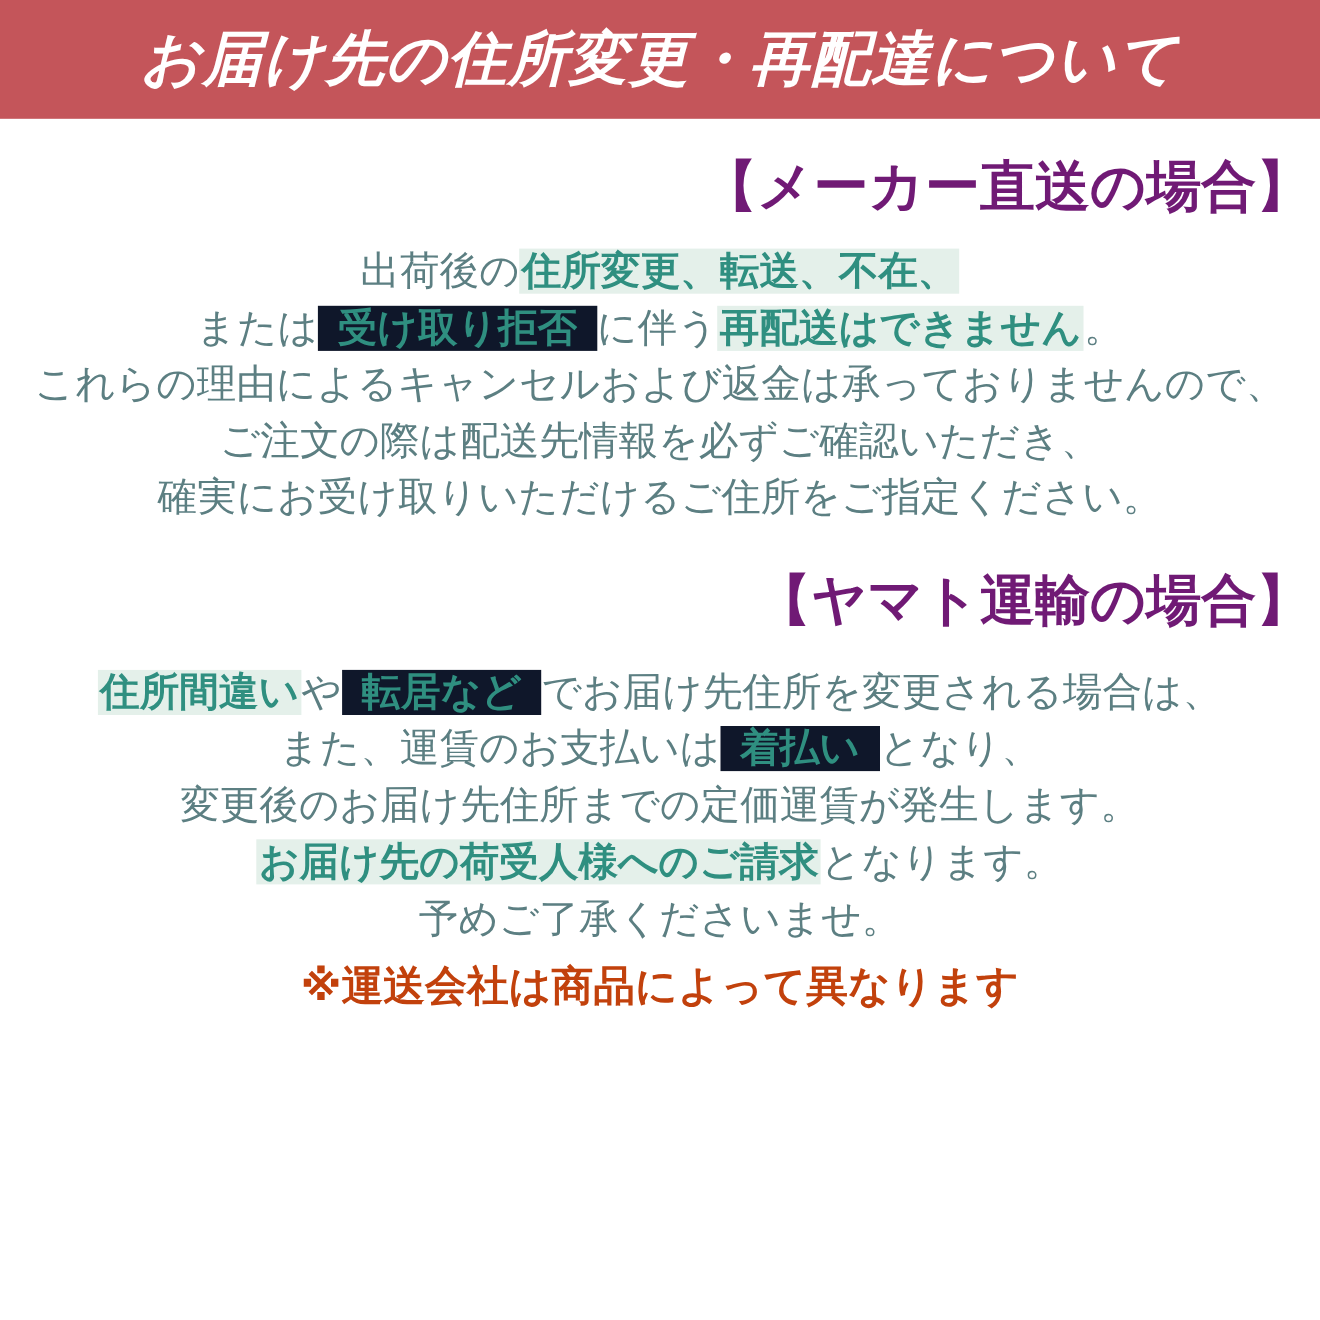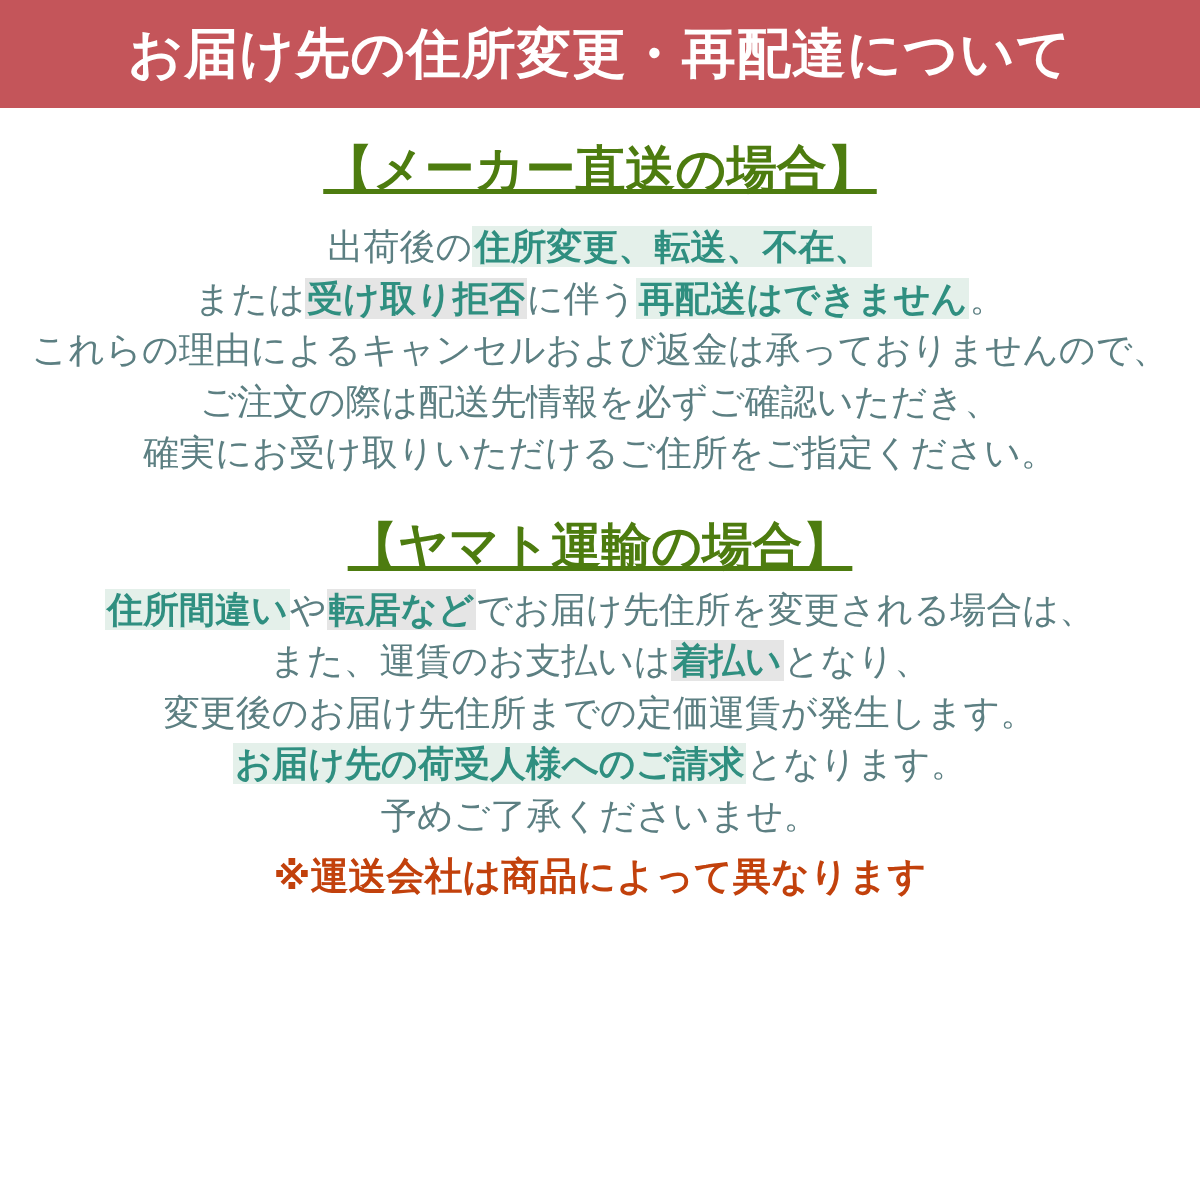--- a/index.html
+++ b/index.html
@@ -20,66 +20,66 @@
     box-sizing: border-box;
   }
   .header-bar {
     width: 100%;
     height: 108px;
     background: #c4555a;
     display: flex;
     align-items: center;
     justify-content: center;
     box-sizing: border-box;
+    font-style: italic;
   }
   .header-title {
     color: #ffffff;
     font-size: 54px;
     font-weight: bold;
     letter-spacing: 1px;
     line-height: 1;
     white-space: nowrap;
   }
   .body-wrap {
     padding: 0 8px;
     text-align: center;
   }
   .section-heading {
-    color: #4d7c0f;
+    color: #701a75;
     font-weight: bold;
     font-size: 50px;
     line-height: 1.1;
     margin: 34px 0 26px 0;
-    text-align: center;
+    text-align: right;
     white-space: nowrap;
-    text-decoration: underline;
   }
   .section-heading.second {
     margin-top: 42px;
-    margin-bottom: 12px;
+    margin-bottom: 32px;
   }
   .line {
     color: #5c7f82;
     font-size: 36px;
     line-height: 1.32;
     text-align: center;
     margin: 4px 0;
     white-space: nowrap;
   }
   .hl-green {
     color: #2f8f80;
     font-weight: bold;
     background: #e4f0ea;
     padding: 0 2px;
   }
   .hl-pink {
     color: #2f8f80;
     font-weight: bold;
-    background: #e5e5e5;
-    padding: 0 2px;
+    background: #0f172a;
+    padding: 0 18px;
   }
   .note-red {
     color: #c2410c;
     font-size: 38px;
     font-weight: bold;
     text-align: center;
     margin-top: 12px;
     white-space: nowrap;
   }
   .plain-strong {

